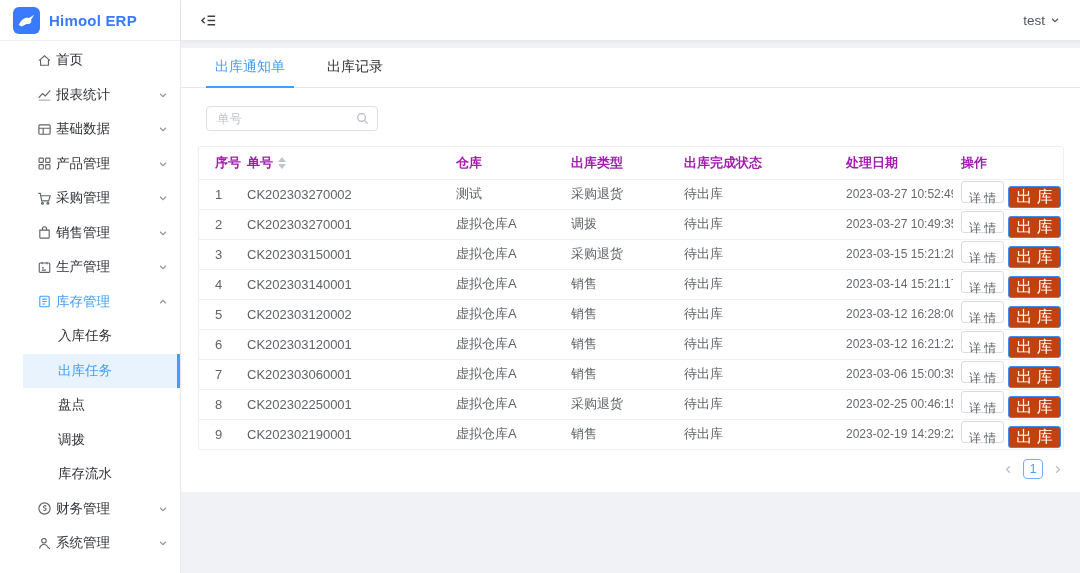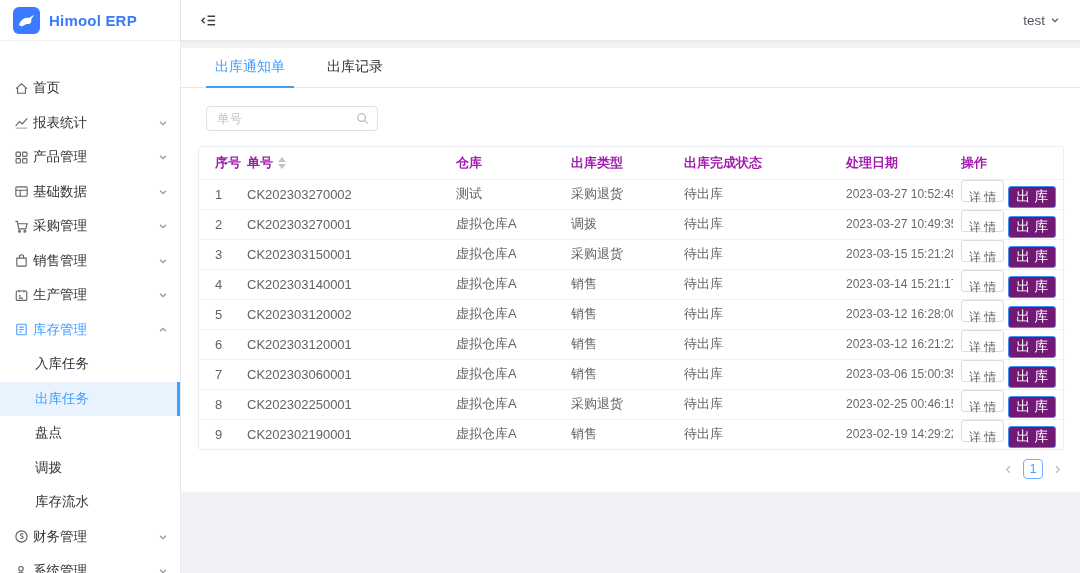--- a/index.html
+++ b/index.html
@@ -1,25 +1,25 @@
 <!DOCTYPE html>
 <html><head>
 <meta charset="utf-8">
 <style>
   * { margin:0; padding:0; box-sizing:border-box; }
   html,body { background:#f0f2f5; }
   body { font-family:"Liberation Sans","DejaVu Sans",sans-serif; }
   .app { width:1080px; height:573px; display:flex; background:#f0f2f5; overflow:hidden; position:relative; }
 
   
-  .sidebar { width:181px; background:#fff; border-right:1px solid #e9e9eb; display:flex; flex-direction:column;gap:28px; }
+  .sidebar { width:181px; background:#fff; border-right:1px solid #e9e9eb; display:flex; flex-direction:column; }
   .logo-row { height:41px; display:flex; align-items:center; padding-left:13px; border-bottom:1px solid #f0f1f3; flex:0 0 auto; }
   .logo-badge { width:27px; height:27px; border-radius:6px; background:#3a7afe; display:flex; align-items:center; justify-content:center; }
   .logo-title { margin-left:9px; font-size:15px; font-weight:bold; color:#3a7afe; letter-spacing:.2px; }
-  .menu { padding-top:2px; }
+  .menu { padding-top:2px;margin-left:23px; }
   .mi { height:34.5px; display:flex; align-items:center; padding:0 12px 0 13px; font-size:13.5px; color:#2f3238; cursor:pointer; position:relative; }
   .mi .ic { width:16px; height:16px; flex:0 0 aupx; display:flex; align-items:center; justify-content:center; color:#5f6368; }
   .mi .lbl { margin-left:4px; }
   .mi .chev { margin-left:auto; color:#90949c; display:flex; }
   .mi.blue, .mi.blue .ic { color:#409eff; }
   .sub .mi { padding-left:31px; color:#303238; }
   .sub .mi.on { background:#e8f3fe; color:#409eff; }
   .sub .mi.on::after { content:''; position:absolute; right:0; top:0; bottom:0; width:3px; background:#409eff; }
 
   
@@ -47,21 +47,21 @@
   th { height:32px; text-align:left; font-size:13px; font-weight:bold; color:#a21caf; padding:0 8px; white-space:nowrap; }
   th:first-child, td:first-child { padding-left:16px; }
   td { height:30px; font-size:13px; color:#5f6368; padding:0 8px; border-top:1px solid #f0f1f4; white-space:nowrap; overflow:hidden; }
   col.c1{width:40px} col.c2{width:209px} col.c3{width:115px} col.c4{width:113px} col.c5{width:162px} col.c6{width:115px} col.c7{width:112px}
   td:nth-child(6){ font-size:12px; color:#66696f; }
   .sorter { display:inline-flex; flex-direction:column; vertical-align:middle; margin-left:5px; line-height:0; cursor:pointer; }
   .sorter i { width:0; height:0; border-left:4px solid transparent; border-right:4px solid transparent; display:block; }
   .sorter .up { border-bottom:5px solid #c0c4cc; margin-bottom:2px; }
   .sorter .dn { border-top:5px solid #c0c4cc; }
   .btn-detail { height:22px; padding:8px 7px; background:#fff; border:1px solid #d9dce3; border-radius:3px; color:#5f6368; font-size:12px; cursor:pointer; font-family:inherit; }
-  .btn-out { height:22px; padding:0 7px; background:#701a75; border:1px solid #3e8ef6; border-radius:3px; color:#fff; font-size:14px; margin-left:4px; cursor:pointer; font-family:inherit; }
+  .btn-out { height:22px; padding:0 7px; background:#c2410c; border:1px solid #3e8ef6; border-radius:3px; color:#fff; font-size:16px; margin-left:4px; cursor:pointer; font-family:inherit; }
 
   .pager { display:flex; justify-content:flex-end; align-items:center; gap:9px; margin:9px 17px 0 0; }
   .pg-arrow { color:#b9bec7; display:flex; cursor:pointer; }
   .pg-num { min-width:20px; height:20px; border:1px solid #70b1fd; border-radius:4px; background:#fff; color:#409eff; font-size:12px; display:flex; align-items:center; justify-content:center; cursor:pointer; }
 </style>
 </head>
 <body>
 
 <div class="app">
 
@@ -94,41 +94,41 @@
         <span class="lbl">报表统计</span>
         <span class="chev">
             <svg width="10" height="10" viewBox="0 0 12 12" fill="none" stroke="currentColor" stroke-width="1.4">
               <path d="M2.5 4.5 6 8l3.5-3.5"></path>
             </svg>
           </span>
       </div>
       <div class="mi">
         <span class="ic">
             <svg width="15" height="15" viewBox="0 0 16 16" fill="none" stroke="currentColor" stroke-width="1.2">
+              <rect x="2" y="3" width="12" height="10" rx="1"></rect>
+              <path d="M2 6.6h12M6.6 6.6V13"></path>
+            </svg>
+          </span>
+        <span class="lbl">基础数据</span>
+        <span class="chev">
+            <svg width="10" height="10" viewBox="0 0 12 12" fill="none" stroke="currentColor" stroke-width="1.4">
+              <path d="M2.5 4.5 6 8l3.5-3.5"></path>
+            </svg>
+          </span>
+      </div>
+      <div class="mi">
+        <span class="ic">
+            <svg width="15" height="15" viewBox="0 0 16 16" fill="none" stroke="currentColor" stroke-width="1.2">
               <rect x="2.2" y="2.2" width="4.6" height="4.6" rx=".8"></rect>
               <rect x="9.2" y="2.2" width="4.6" height="4.6" rx=".8"></rect>
               <rect x="2.2" y="9.2" width="4.6" height="4.6" rx=".8"></rect>
               <rect x="9.2" y="9.2" width="4.6" height="4.6" rx=".8"></rect>
             </svg>
           </span>
         <span class="lbl">产品管理</span>
-        <span class="chev">
-            <svg width="10" height="10" viewBox="0 0 12 12" fill="none" stroke="currentColor" stroke-width="1.4">
-              <path d="M2.5 4.5 6 8l3.5-3.5"></path>
-            </svg>
-          </span>
-      </div>
-      <div class="mi">
-        <span class="ic">
-            <svg width="15" height="15" viewBox="0 0 16 16" fill="none" stroke="currentColor" stroke-width="1.2">
-              <rect x="2" y="3" width="12" height="10" rx="1"></rect>
-              <path d="M2 6.6h12M6.6 6.6V13"></path>
-            </svg>
-          </span>
-        <span class="lbl">基础数据</span>
         <span class="chev">
             <svg width="10" height="10" viewBox="0 0 12 12" fill="none" stroke="currentColor" stroke-width="1.4">
               <path d="M2.5 4.5 6 8l3.5-3.5"></path>
             </svg>
           </span>
       </div>
       <div class="mi">
         <span class="ic">
             <svg width="15" height="15" viewBox="0 0 16 16" fill="none" stroke="currentColor" stroke-width="1.2">
               <path d="M1.5 2.5h2l1.5 8h7.5l1.5-5.5H4.2"></path>

